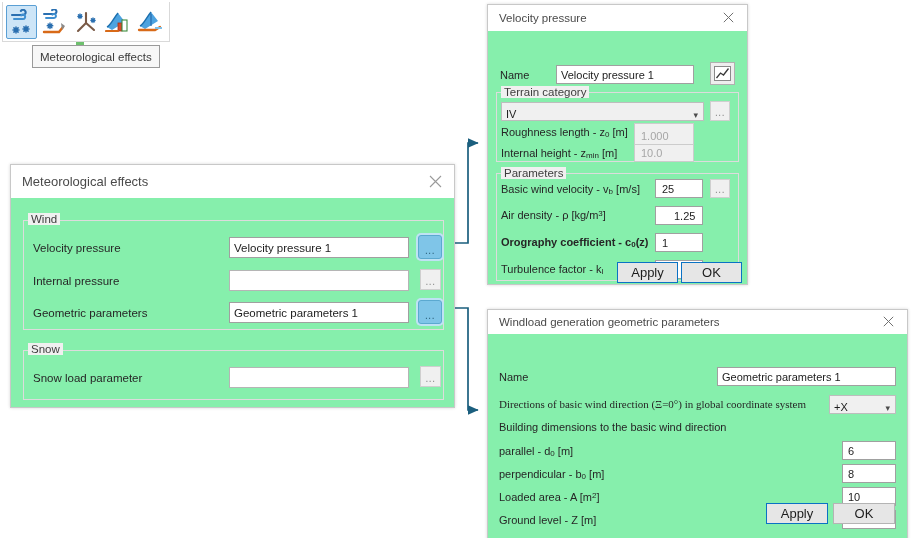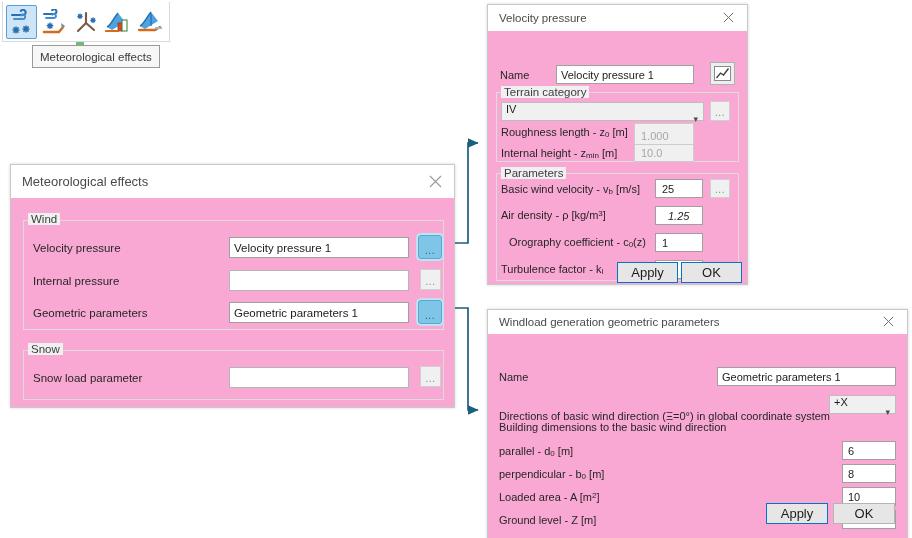--- a/index.html
+++ b/index.html
@@ -68,21 +68,21 @@
     left: 76px;
     top: 42px;
     width: 8px;
     height: 3px;
     background: #6ec06e;
   }
 
   
   .dialog {
     position: absolute;
-    background: #f9a8d4;
+    background: #86efac;
     border: 1px solid #c8c8c8;
     box-sizing: border-box;
     box-shadow: 0 0 3px rgba(0,0,0,0.16);
   }
   .dlg-title {
     background: #ffffff;
     height: 26px;
     display: flex;
     align-items: center;
     padding: 0 8px 0 11px;
@@ -184,26 +184,25 @@
   }
   .btn.focus {
     border: 1px solid #0a72c4;
     background: #e6e6e6;
   }
   .combo {
     background: #f0f0f0;
     border: 1px solid #bdbdbd;
     box-sizing: border-box;
     display: flex;
-    align-items: flex-start;
+    align-items: flex-end;
     font-size: 11px;
     color: #1c1c1c;
     padding-left: 4px;
     height: 19px;
-    flex-direction: column;
   }
   .combo .caret {
     margin-left: auto;
     margin-right: 5px;
     color: #4c4c4c;
     font-size: 9px;
     line-height: 1;
   }
   .iconbtn {
     background: #eeeeee;
@@ -385,23 +384,23 @@
 
     <div class="lbl" style="left:13px; top:152px;">
       <span>Basic wind velocity - v</span><sub>b</sub><span> [m/s]</span>
     </div>
     <div class="txtbox" style="position:absolute; left:167px; top:148px; width:48px; height:19px; padding-left:6px;">25</div>
     <div class="ellbtn" style="position:absolute; left:222px; top:148px; width:20px; height:19px;">...</div>
 
     <div class="lbl" style="left:13px; top:178px;text-align:right;">
       <span>Air density -  ρ [kg/m</span><sup>3</sup><span>]</span>
     </div>
-    <div class="txtbox" style="position:absolute; left:167px; top:175px; width:48px; height:19px; padding-left:12px;font-style:italic;">1.25</div>
-
-    <div class="lbl" style="left:21px; top:205px;">
+    <div class="txtbox" style="position:absolute; left:167px; top:175px; width:48px; height:19px; padding-left:18px;">1.25</div>
+
+    <div class="lbl" style="left:13px; top:205px;font-weight:bold;">
       <span>Orography coefficient - c</span><sub>0</sub><span>(z)</span>
     </div>
     <div class="txtbox" style="position:absolute; left:167px; top:202px; width:48px; height:19px; padding-left:6px;">1</div>
 
     <div class="lbl" style="left:13px; top:232px;">
       <span>Turbulence factor - k</span><sub>l</sub><span></span>
     </div>
     <div class="txtbox" style="position:absolute; left:167px; top:229px; width:48px; height:19px; padding-left:6px;">1</div>
   </div>
 
@@ -419,21 +418,21 @@
           <path d="M0.8 0.8 L10.2 10.2 M10.2 0.8 L0.8 10.2" stroke="#707070" stroke-width="1" fill="none"></path>
         </svg>
     </div>
   </div>
 
   <div class="dlg-body" style="height:201px;">
 
     <div class="lbl" style="left:11px; top:37px;">Name</div>
     <div class="txtbox" style="position:absolute; left:229px; top:33px; width:179px; height:19px;">Geometric parameters 1</div>
 
-    <div class="lbl" style="left:11px; top:76px;">Directions of basic wind direction (Ξ=0°) in global coordinate system</div>
+    <div class="lbl" style="left:11px; top:64px;font-family:Liberation Serif, serif;">Directions of basic wind direction (Ξ=0°) in global coordinate system</div>
     <div class="combo" style="position:absolute; left:341px; top:61px; width:67px; height:19px;">
       <span>+X</span>
       <span class="caret">▾</span>
     </div>
 
     <div class="lbl" style="left:11px; top:87px;">Building dimensions to the basic wind direction</div>
 
     <div class="lbl" style="left:11px; top:111px;">
       <span>parallel - d</span><sub>0</sub><span> [m]</span>
     </div>

